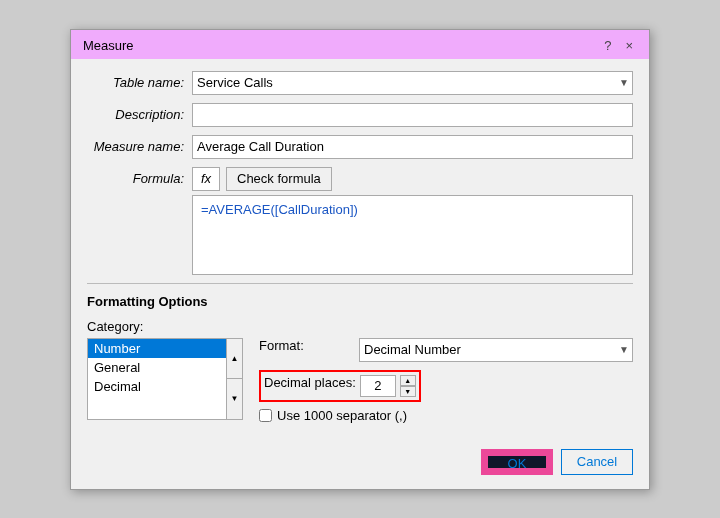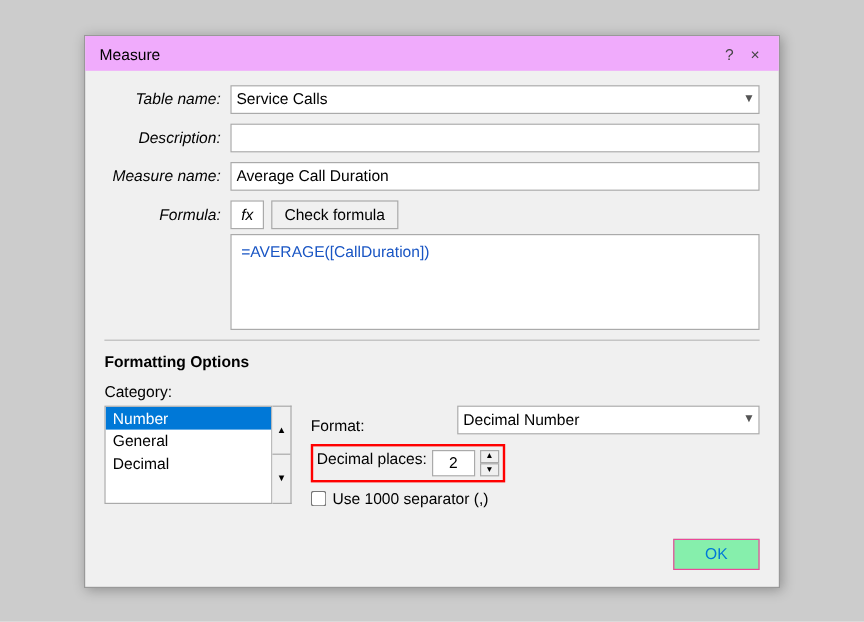--- a/index.html
+++ b/index.html
@@ -181,23 +181,22 @@
     }
     .category-list-scroll {
       display: flex;
       flex-direction: column;
     }
     .format-right {
       flex: 1;
     }
     .format-row {
       display: flex;
-      align-items: flex-end;
+      align-items: flex-start;
       margin-bottom: 8px;
-      gap: 22px;
     }
     .format-label {
       width: 100px;
       font-size: 13px;
     }
     .decimal-box {
       border: 2px solid red;
       padding: 3px;
       display: flex;
       gap: 4px;
@@ -248,23 +247,23 @@
     .footer-btn {
       width: 72px;
       height: 26px;
       border: 1px solid #0078d7;
       background: #f0f0f0;
       font-size: 13px;
       cursor: pointer;
       color: #0078d7;
     }
     .footer-btn.ok {
-      background: #86efac;
+      background: #0f172a;
       color: #0078d7;
-      border: 1px solid #ec4899;
+      border: 7px solid #ec4899;
     }
     .category-wrapper {
       display: flex;
       align-items: stretch;
     }
     .list-arrows {
       display: flex;
       flex-direction: column;
       border: 1px solid #aaa;
       border-left: none;
@@ -380,14 +379,15 @@
             <input type="checkbox" style="">
             <span>Use 1000 separator (,)</span>
           </div>
         </div>
       </div>
     </div>
   </div>
 
   <div class="dialog-footer">
     <button class="footer-btn ok">OK</button>
+    <button class="footer-btn">Cancel</button>
   </div>
 </div>
 
 </body></html>

